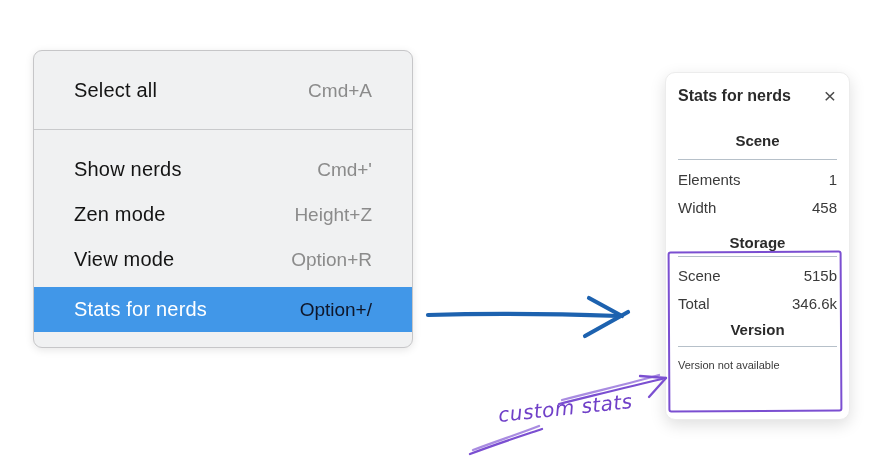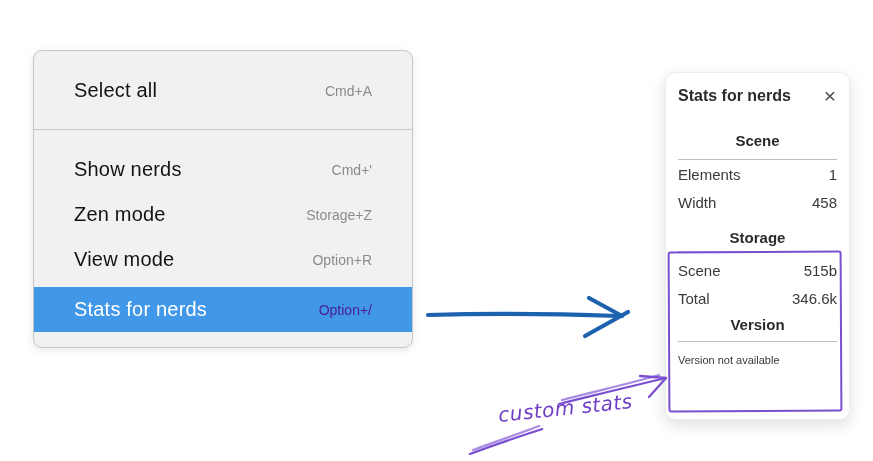--- a/index.html
+++ b/index.html
@@ -24,24 +24,24 @@
   .menu-section-top { padding:17px 0 16px; }
   .menu-section-bottom { padding:17px 0 15px; }
   .menu-divider { height:1px; background:#c9cacc; }
   .menu-row {
     height:45px;
     display:flex; align-items:center; justify-content:space-between;
     padding:0 40px;
     cursor:default;
   }
   .mi-label { font-size:20px; color:#141414; letter-spacing:0.2px; }
-  .mi-shortcut { font-size:14px; color:#8b8b8b; }
+  .mi-shortcut { font-size:19px; color:#8b8b8b; }
   .menu-row.selected { background:#4197e8; margin-top:5px; }
   .menu-row.selected .mi-label { color:#ffffff; }
-  .menu-row.selected .mi-shortcut { color:#4c1d95;margin-left:6px; }
+  .menu-row.selected .mi-shortcut { color:#0f172a;margin-left:6px; }
 
   
   .panel {
     position:absolute; left:665px; top:72px; width:185px; height:348px;
     background:#ffffff;
     border:1px solid #ececec;
     border-radius:10px;
     box-shadow:0 5px 16px rgba(0,0,0,0.13);
     padding:12px;
     color:#3a3a3a;
@@ -56,21 +56,21 @@
     text-align:center; font-weight:bold; font-size:15px; color:#2b2b2b;
     height:20px; line-height:20px;
   }
   .p-heading.h-scene { margin-top:24px; }
   .p-heading.h-storage { margin-top:12px; }
   .p-heading.h-version { margin-top:3px; }
   .p-divider { height:1px; background:#b6c0c9; }
   .d-scene { margin-top:8px; }
   .d-storage { margin-top:3px; }
   .d-version { margin-top:6px; }
-  .p-rows-scene { }
+  .p-rows-scene { margin-top:5px; }
   .p-rows-storage { margin-top:4px; }
   .p-row {
     display:flex; align-items:center; justify-content:space-between;
     height:28px; font-size:15px; color:#3a3a3a;
   }
   .p-note { margin-top:4px; height:28px; line-height:28px; font-size:11px; color:#3a3a3a; }
 
   
   .annot-box {
     position:absolute; left:668px; top:251px; width:174px; height:161px;
@@ -101,21 +101,21 @@
     </div>
   </div>
   <div class="menu-divider"></div>
   <div class="menu-section-bottom">
     <div class="menu-row">
       <span class="mi-label">Show nerds</span>
       <span class="mi-shortcut">Cmd+'</span>
     </div>
     <div class="menu-row">
       <span class="mi-label">Zen mode</span>
-      <span class="mi-shortcut">Storage+Z</span>
+      <span class="mi-shortcut">Height+Z</span>
     </div>
     <div class="menu-row">
       <span class="mi-label">View mode</span>
       <span class="mi-shortcut">Option+R</span>
     </div>
     <div class="menu-row selected">
       <span class="mi-label">Stats for nerds</span>
       <span class="mi-shortcut">Option+/</span>
     </div>
   </div>

